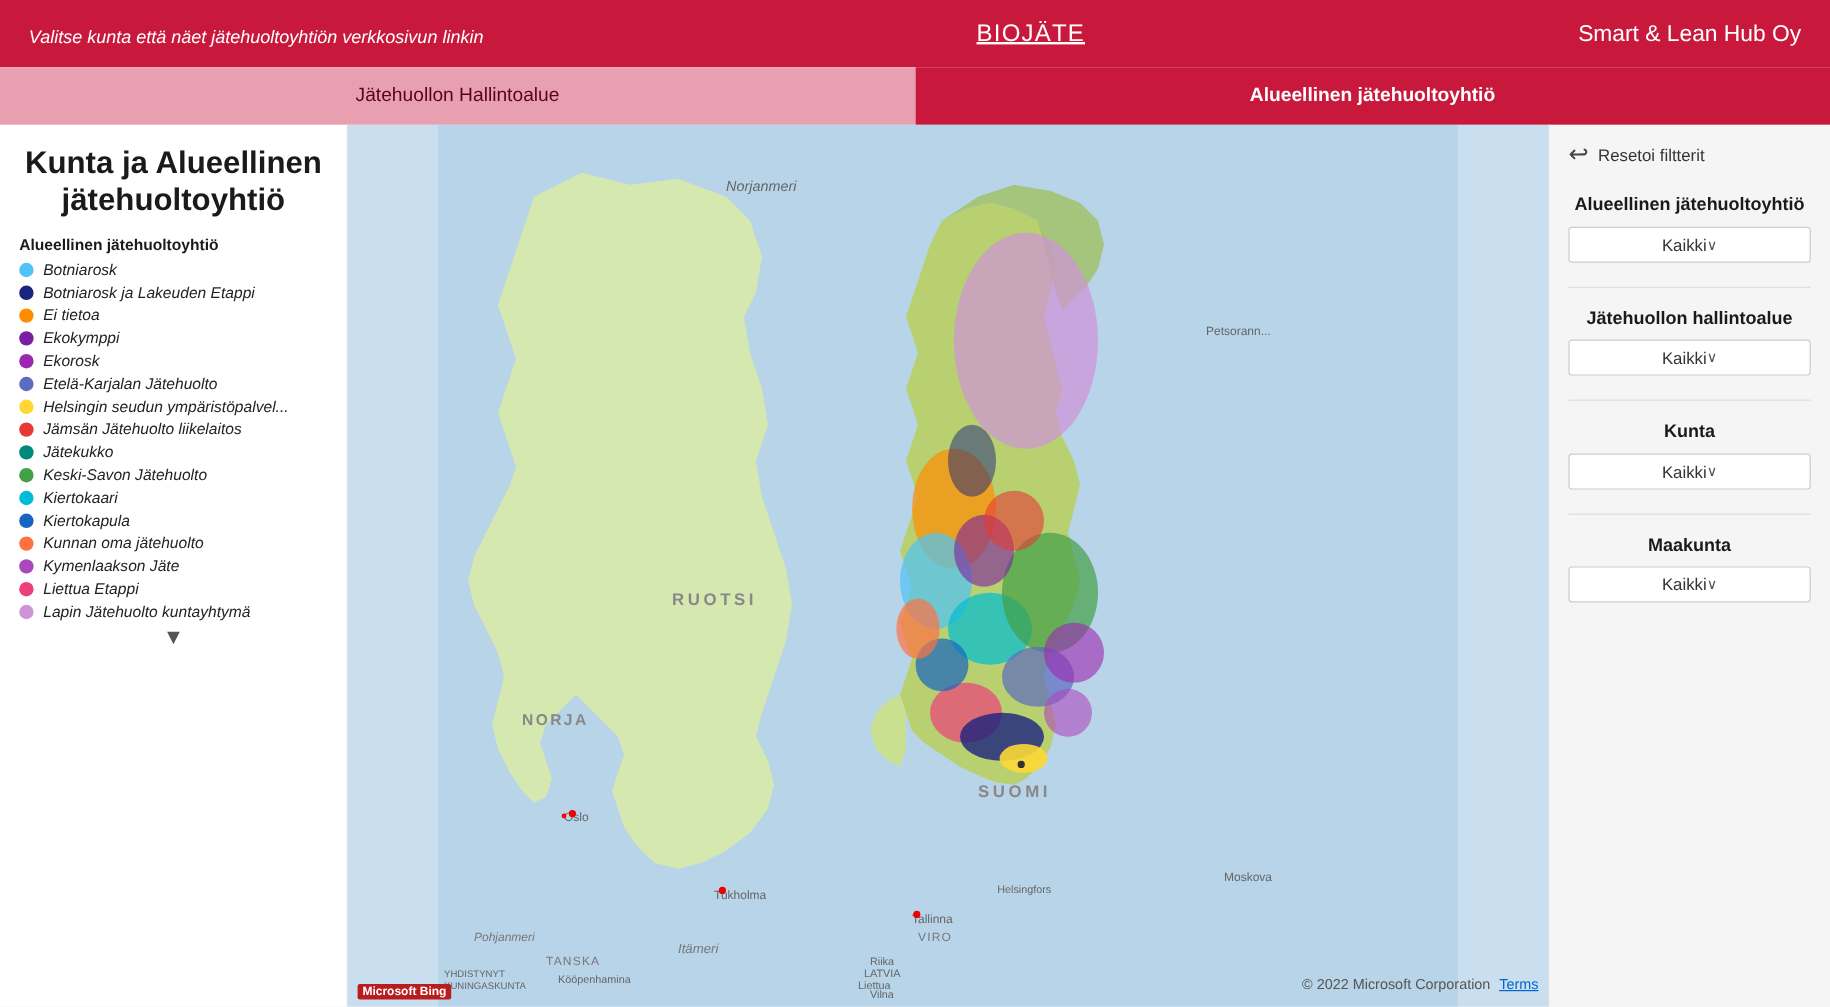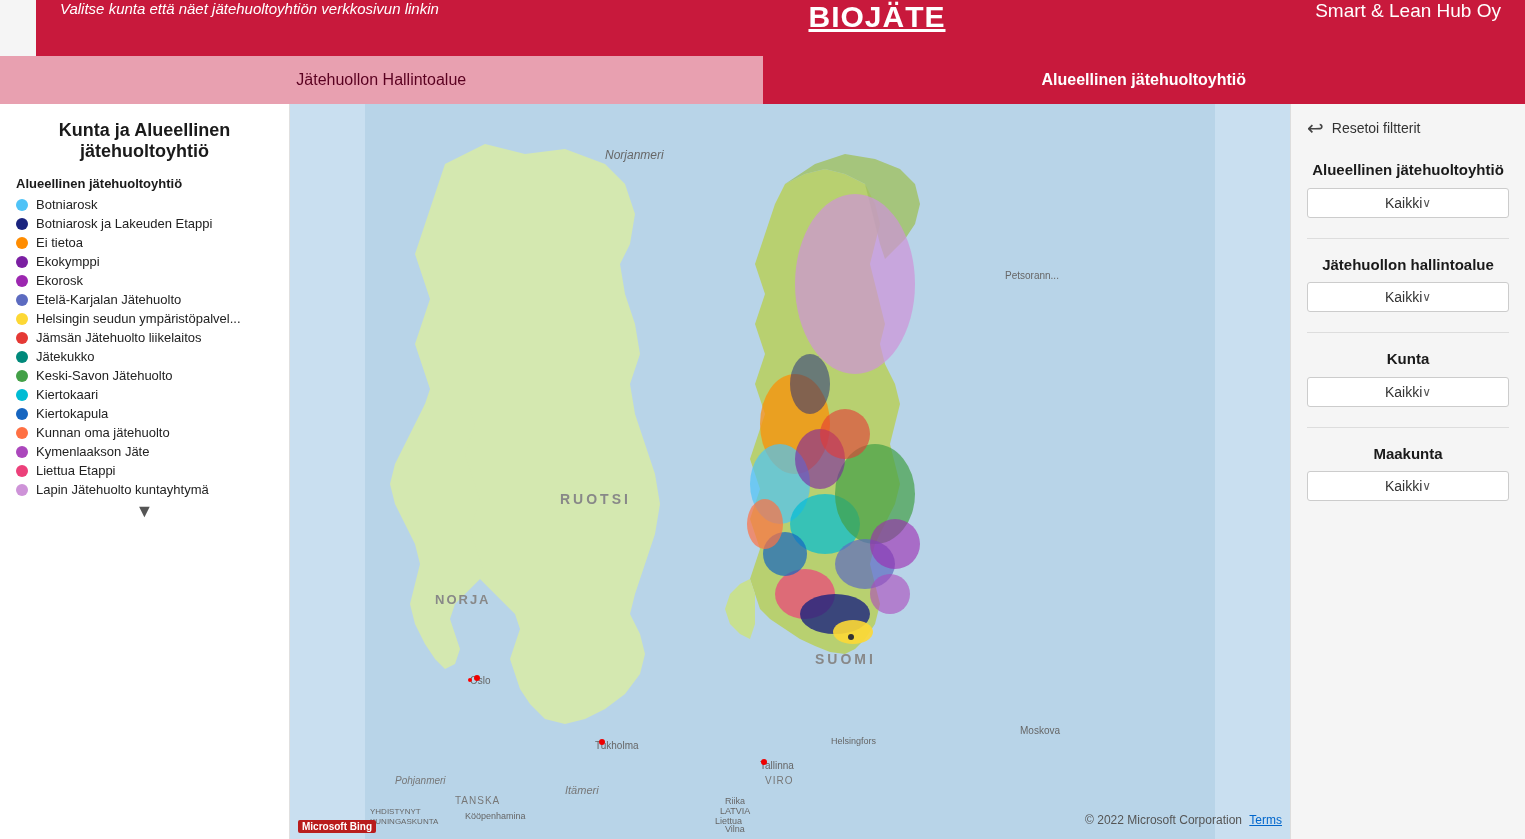--- a/index.html
+++ b/index.html
@@ -3,34 +3,33 @@
   <meta charset="utf-8">
   <style>
     * { box-sizing: border-box; margin: 0; padding: 0; }
     body { font-family: 'Segoe UI', Arial, sans-serif; background: #f5f5f5; width: 1525px; min-height: 839px; overflow-x: hidden; }
 
     
     .top-header {
       background: #c8193c;
       color: white;
       display: flex;
-      align-items: flex-start;
+      align-items: flex-end;
       justify-content: space-between;
-      padding: 0 24px;
+      padding: 16px 24px;
       height: 56px;
-      margin-left: 36px;
     }
     .top-header .left-text {
       font-size: 15px;
       font-style: italic;
       font-weight: 400;
     }
     .top-header .brand {
-      font-size: 30px;
-      font-weight: 700;
+      font-size: 20px;
+      font-weight: 400;
       text-decoration: underline;
       letter-spacing: 1px;
     }
     .top-header .company-name {
       font-size: 19px;
     }
 
     
     .tabs {
       display: flex;
@@ -65,39 +64,40 @@
     
     .left-panel {
       width: 290px;
       background: white;
       padding: 16px 16px 8px 16px;
       overflow-y: auto;
       border-right: 1px solid #e0e0e0;
       flex-shrink: 0;
     }
     .page-title {
-      font-size: 18px;
+      font-size: 26px;
       font-weight: 700;
       text-align: center;
       margin-bottom: 14px;
       color: #1a1a1a;
     }
     .legend-title {
       font-size: 13px;
       font-weight: 700;
       color: #1a1a1a;
       margin-bottom: 6px;
     }
     .legend-item {
       display: flex;
       align-items: center;
       gap: 8px;
       font-size: 13px;
       color: #222;
       margin-bottom: 4px;
+      font-style: italic;
     }
     .legend-dot {
       width: 12px;
       height: 12px;
       border-radius: 50%;
       flex-shrink: 0;
     }
     .legend-more {
       text-align: center;
       font-size: 18px;

